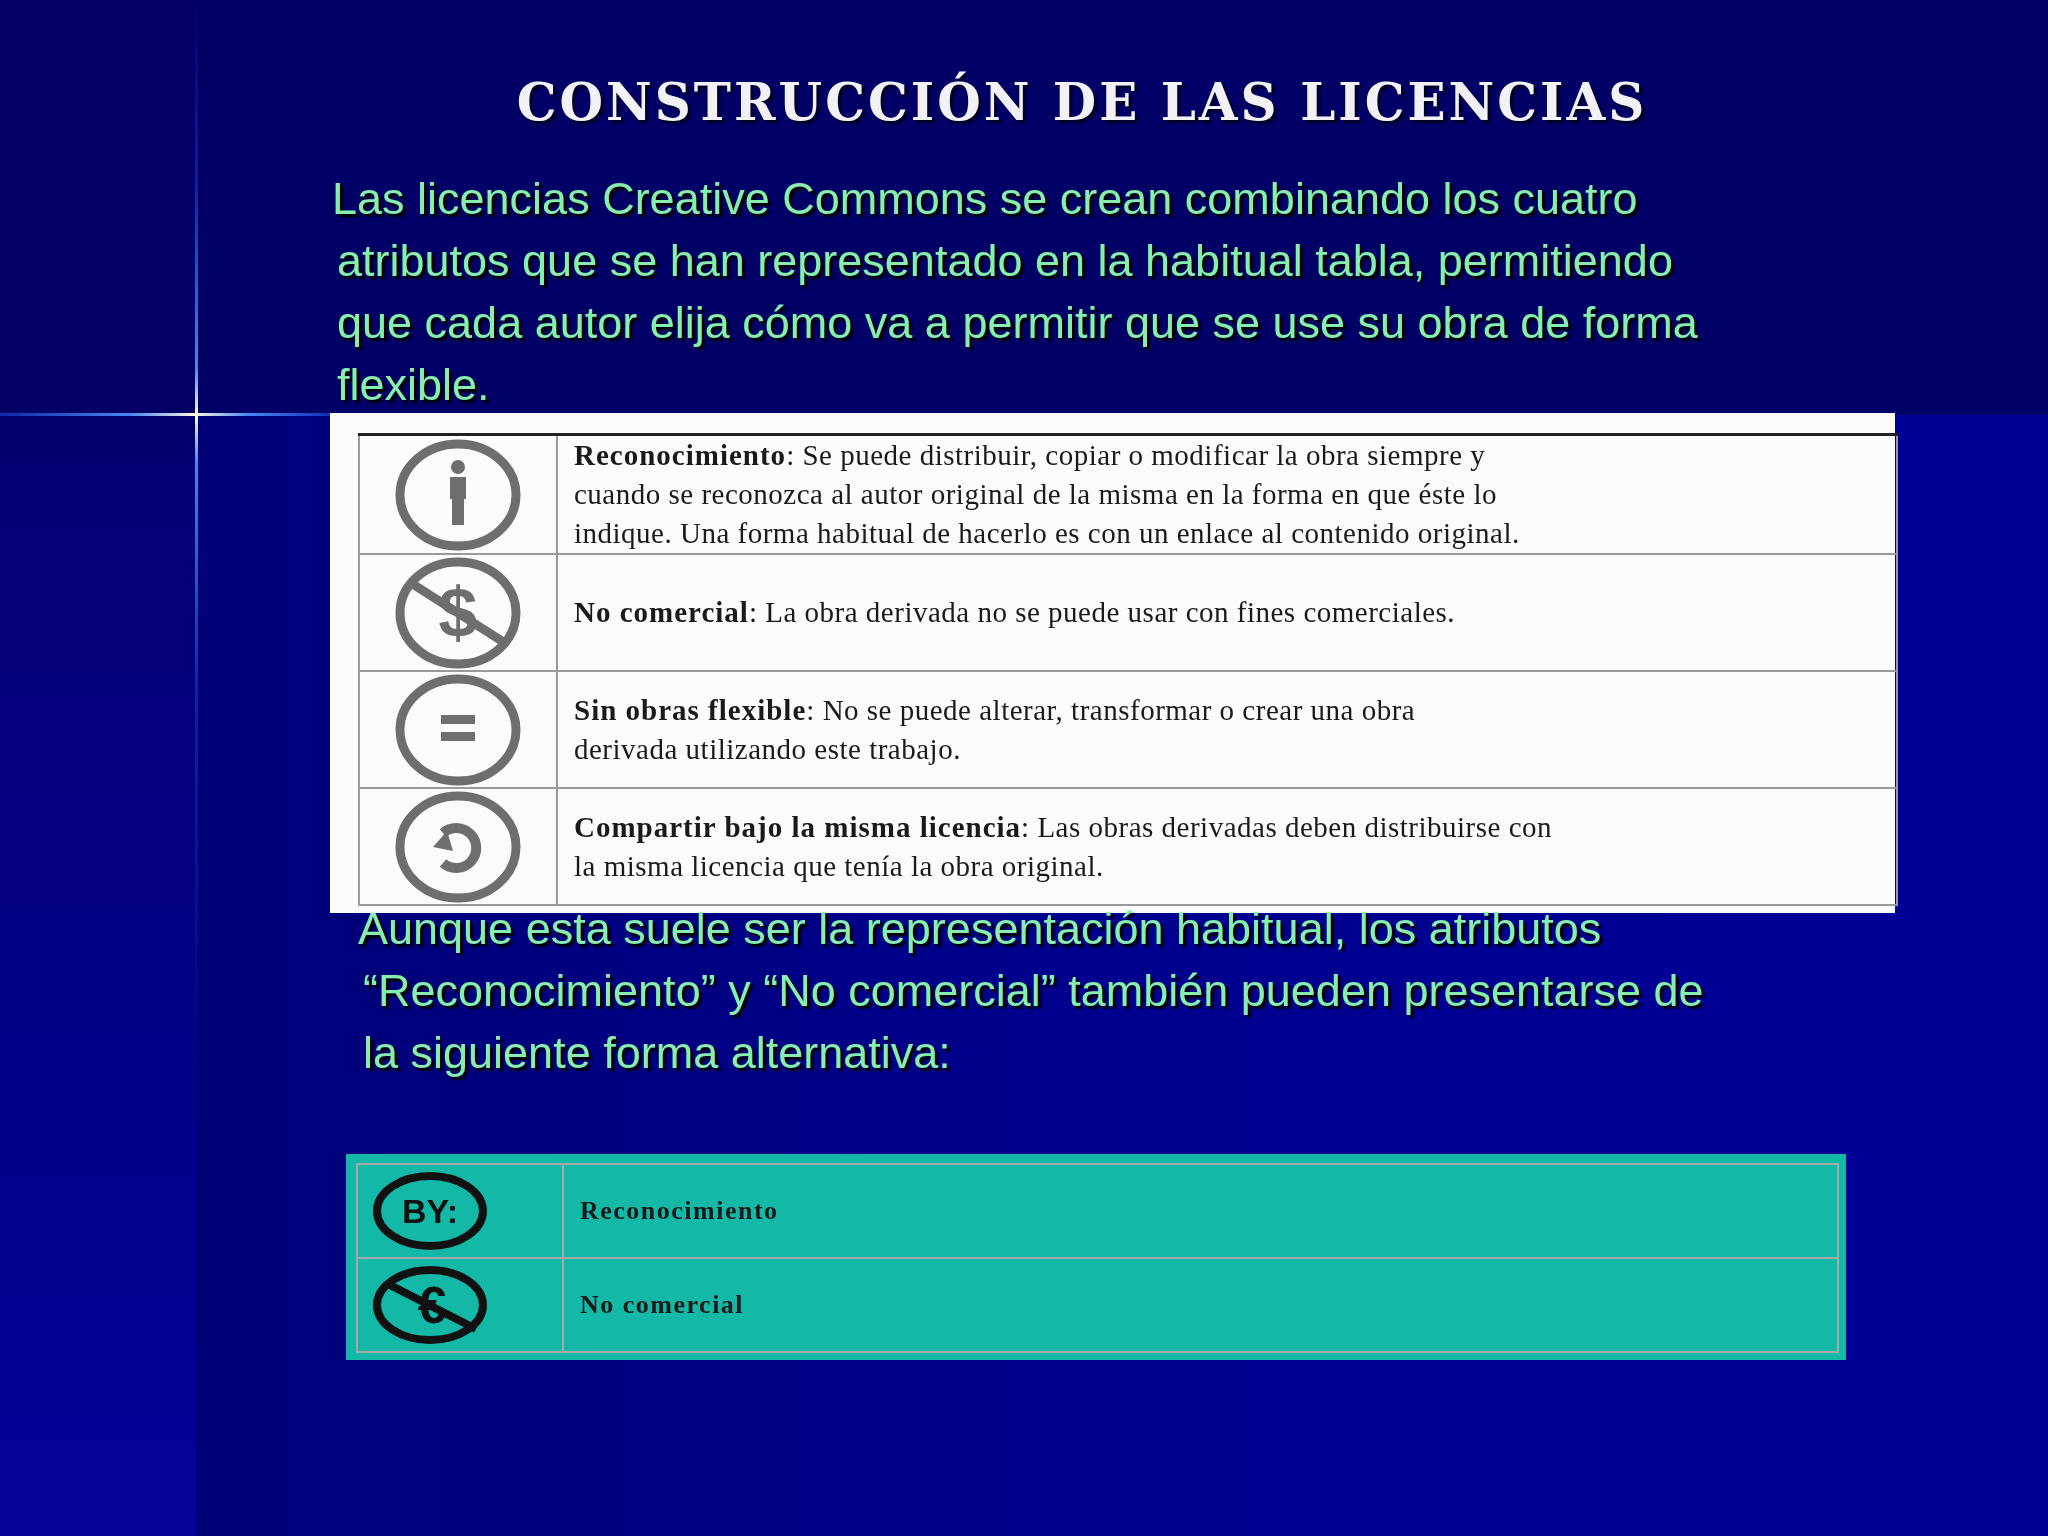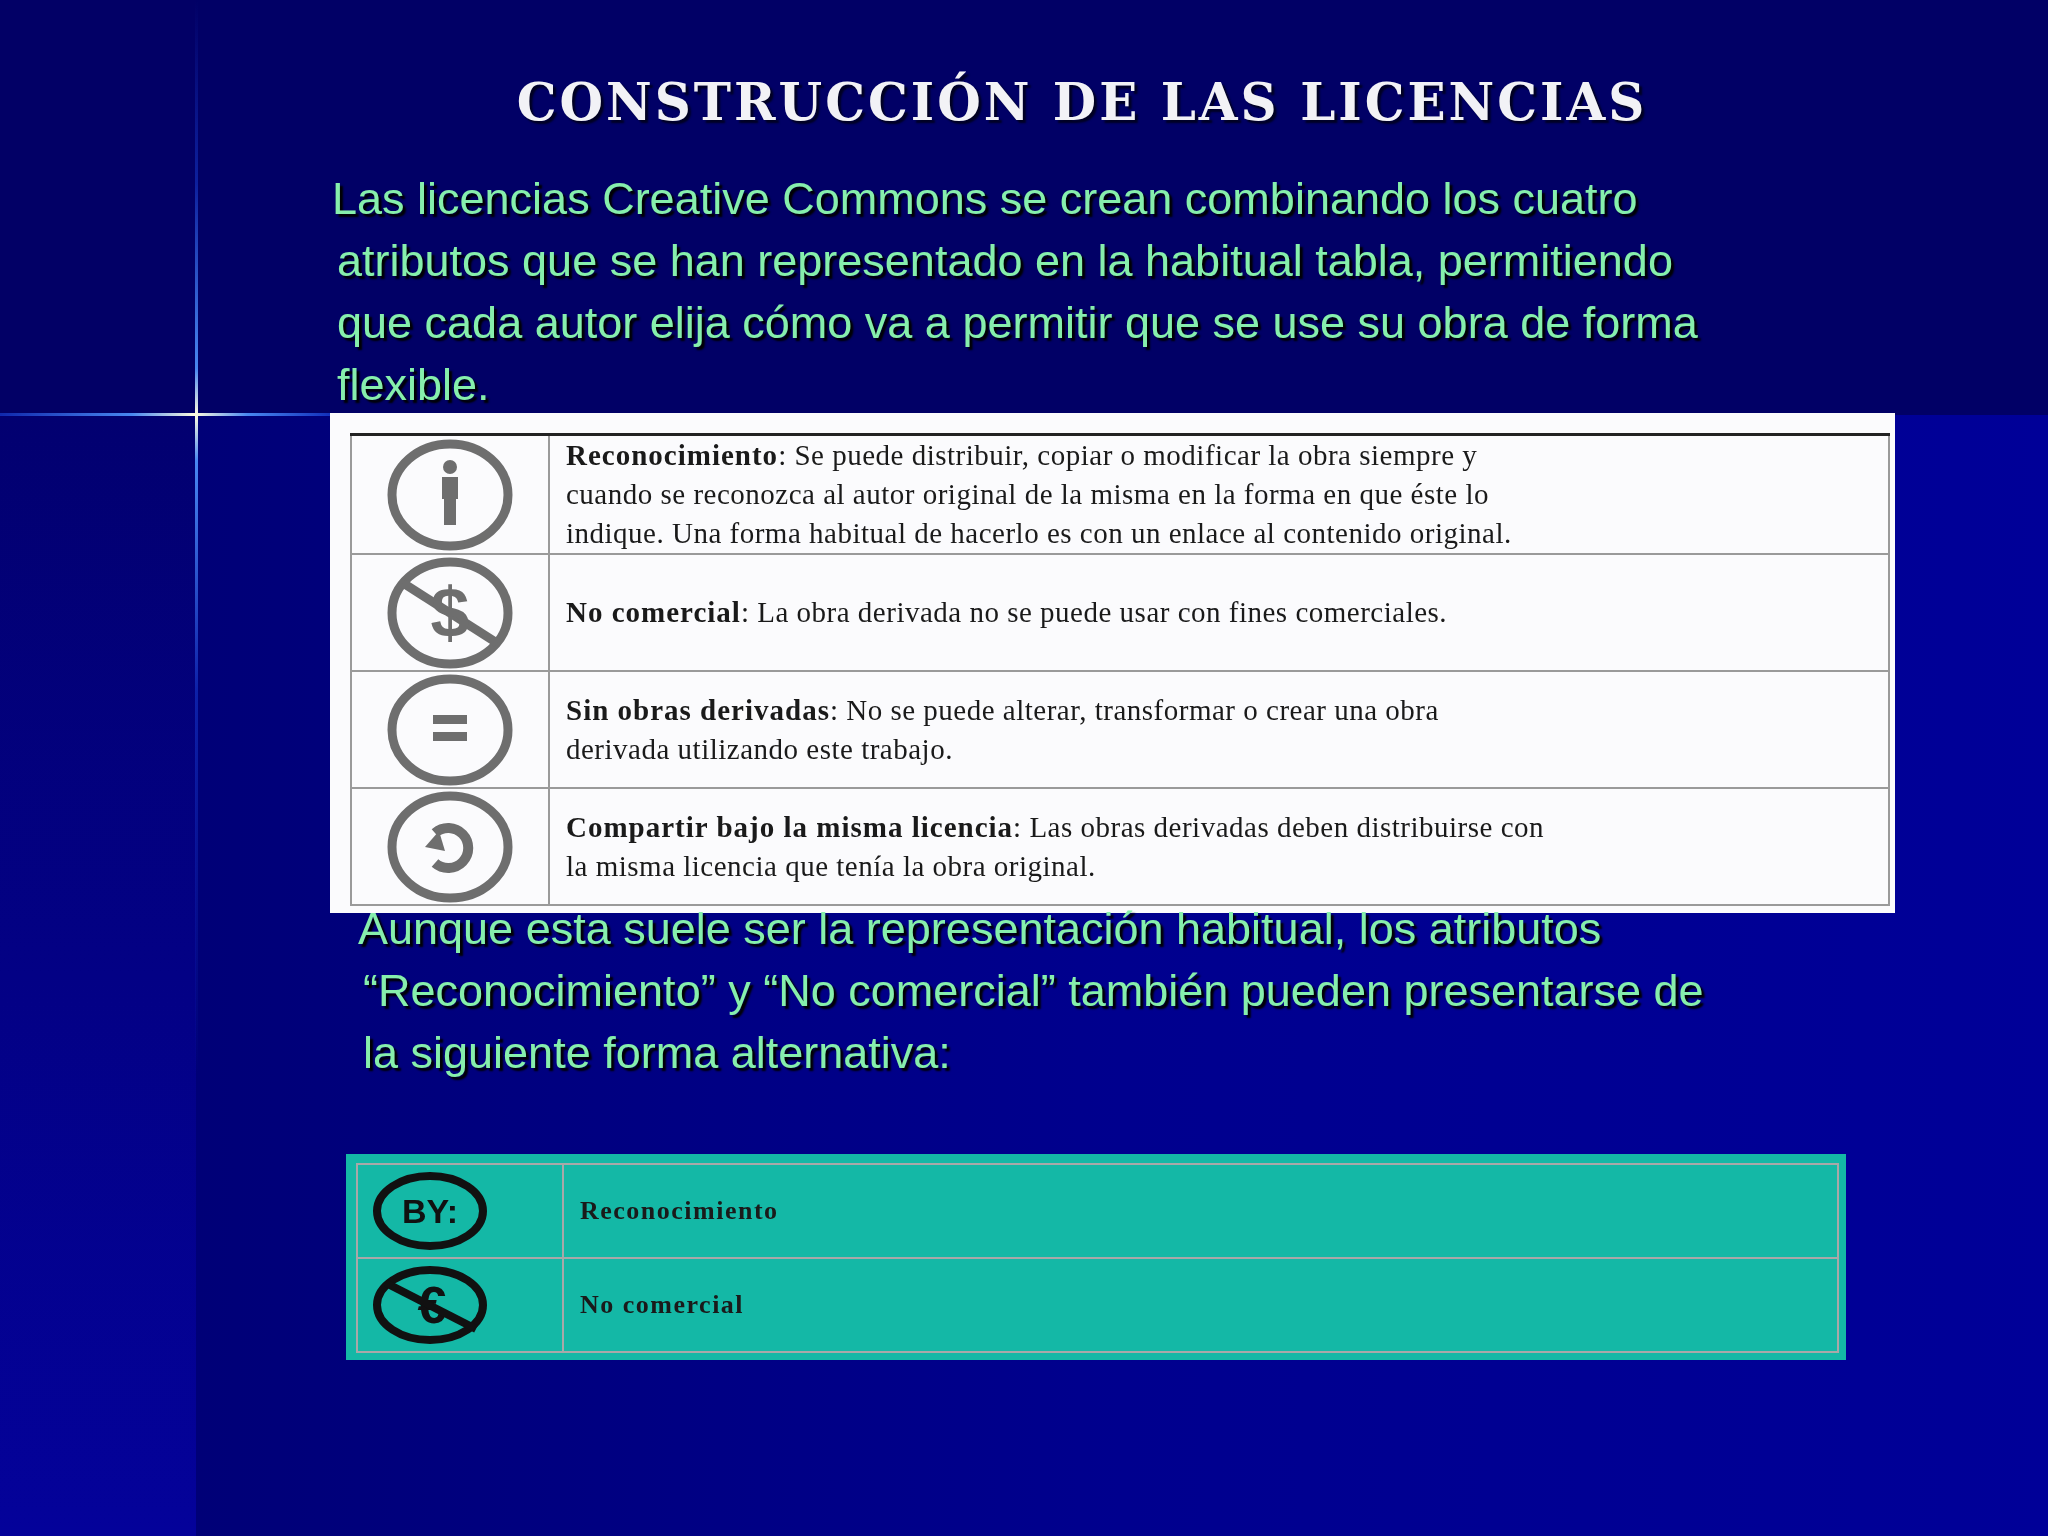--- a/index.html
+++ b/index.html
@@ -42,21 +42,21 @@
       text-shadow: 3px 3px 2px #000000;
     }
     .para1 { top: 168px; }
     .para2 { top: 898px; margin-left: 26px; }
 
     .table1-wrap {
       position: absolute; left: 330px; top: 413px; width: 1565px; height: 500px;
       background: #fbfbfd;
     }
     .table1 {
-      position: absolute; left: 20px; top: 20px; width: 1540px; height: 467px;
+      position: absolute; left: 28px; top: 20px; width: 1540px; height: 467px;
       border-collapse: collapse; table-layout: fixed;
     }
     .table1 td {
       border: 2px solid #9a9a9a; padding: 0; vertical-align: middle;
       font-family: "Liberation Serif", serif; color: #1a1a1a;
     }
     .table1 tr:first-child td { border-top: 3px solid #222; }
     .table1 td.icon-cell { width: 196px; text-align: center; }
     .table1 td.text-cell { padding-left: 16px; font-size: 29px; line-height: 39px; letter-spacing: 0.5px; }
     .table1 td.text-cell b { font-weight: bold; letter-spacing: 1px; }
@@ -133,21 +133,21 @@
     </tr>
     <tr class="r3">
       <td class="icon-cell">
         <svg class="cc-icon" viewBox="0 0 126 112">
           <ellipse cx="63" cy="56" rx="58" ry="51" fill="none" stroke="#6e6e6e" stroke-width="9"></ellipse>
           <rect x="46" y="41" width="34" height="9" fill="#6e6e6e"></rect>
           <rect x="46" y="58" width="34" height="9" fill="#6e6e6e"></rect>
         </svg>
       </td>
       <td class="text-cell">
-        <b>Sin obras derivadas</b><span>: </span><span>No se puede alterar, transformar o crear una obra</span><br>
+        <b>Sin obras flexible</b><span>: </span><span>No se puede alterar, transformar o crear una obra</span><br>
         <span>derivada utilizando este trabajo.</span>
       </td>
     </tr>
     <tr class="r4">
       <td class="icon-cell">
         <svg class="cc-icon" viewBox="0 0 126 112">
           <ellipse cx="63" cy="56" rx="58" ry="51" fill="none" stroke="#6e6e6e" stroke-width="9"></ellipse>
           <path d="M48 42 A20 20 0 1 1 48 72" fill="none" stroke="#6e6e6e" stroke-width="10"></path>
           <polygon points="38,56 52,40 58,60" fill="#6e6e6e"></polygon>
         </svg>

